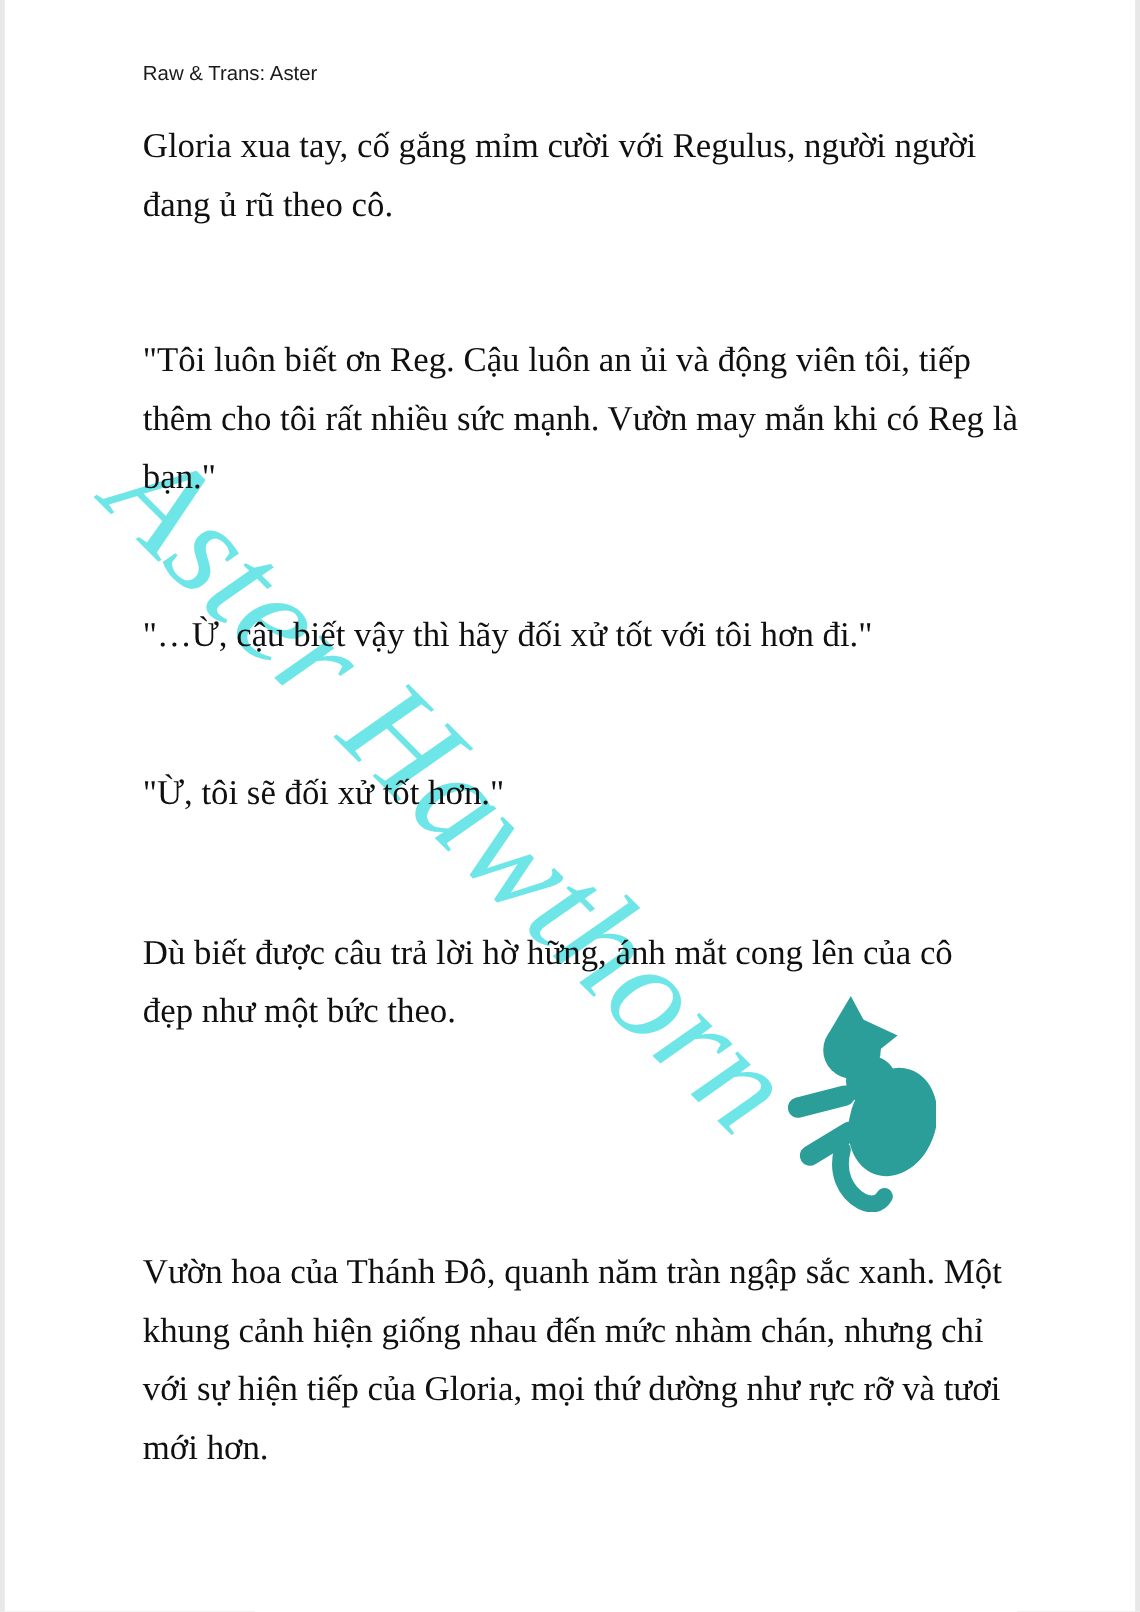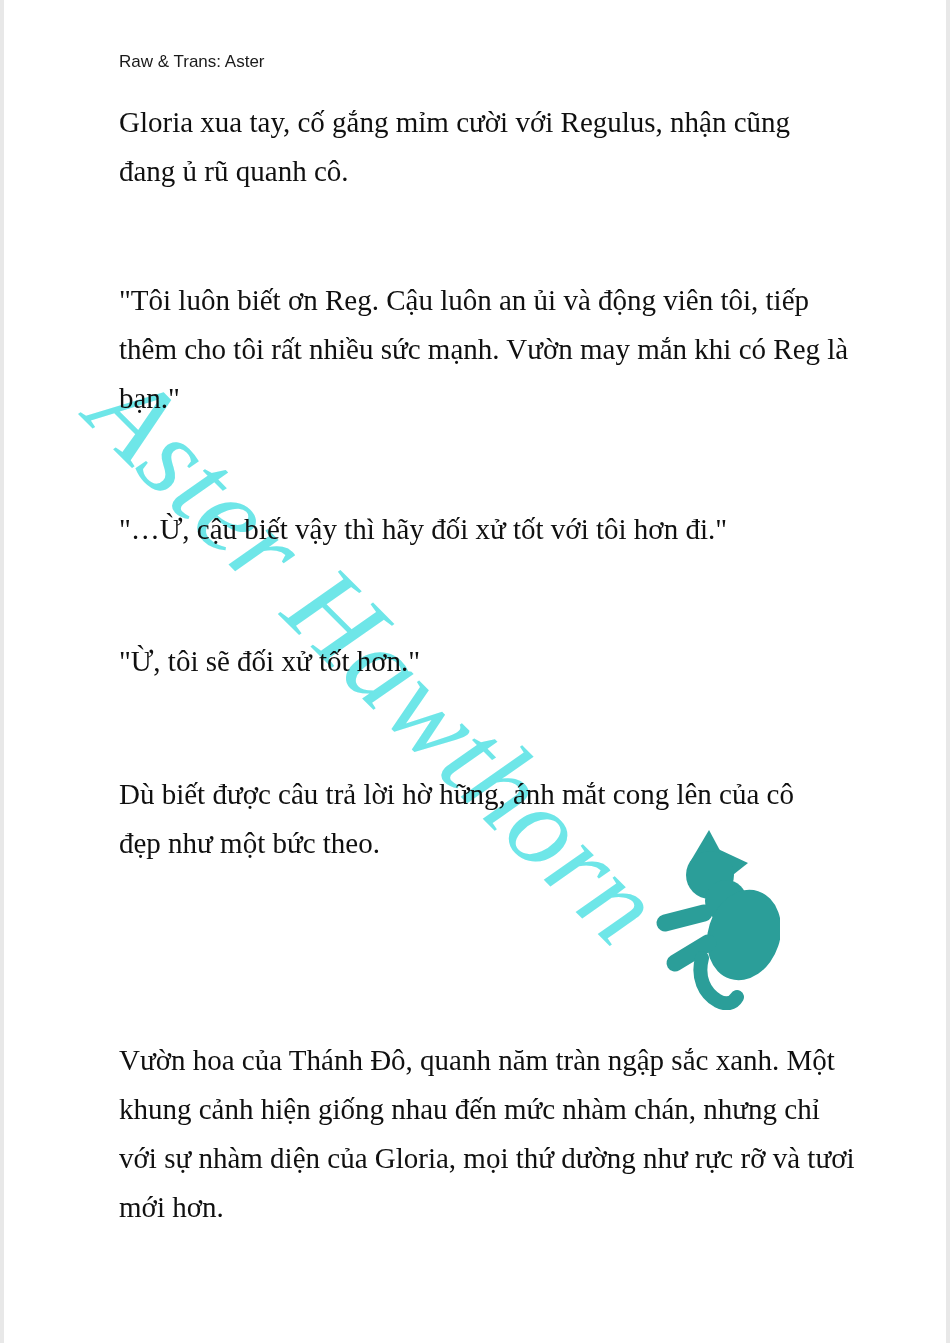--- a/index.html
+++ b/index.html
@@ -49,22 +49,22 @@
       <circle cx="58" cy="45" r="24"></circle>
       <circle cx="74" cy="71" r="21"></circle>
       <ellipse cx="92" cy="105" rx="36" ry="46" transform="rotate(18 92 105)"></ellipse>
       <line x1="52" y1="83" x2="13" y2="93" stroke="#2b9e99" stroke-width="17" stroke-linecap="round"></line>
       <line x1="56" y1="113" x2="23" y2="133" stroke="#2b9e99" stroke-width="17" stroke-linecap="round"></line>
       <path d="M50,128 C45,147 52,163 66,171 C74,175 81,174 85,167" fill="none" stroke="#2b9e99" stroke-width="14" stroke-linecap="round"></path>
     </g>
   </svg>
 
   <div class="para p1">
-    <div>Gloria xua tay, cố gắng mỉm cười với Regulus, nhận cũng</div>
-    <div>đang ủ rũ quanh cô.</div>
+    <div>Gloria xua tay, cố gắng mỉm cười với Regulus, người người</div>
+    <div>đang ủ rũ theo cô.</div>
   </div>
 
   <div class="para p2">
     <div>"Tôi luôn biết ơn Reg. Cậu luôn an ủi và động viên tôi, tiếp</div>
     <div>thêm cho tôi rất nhiều sức mạnh. Vườn may mắn khi có Reg là</div>
     <div>bạn."</div>
   </div>
 
   <div class="para p3">
     <div>"…Ừ, cậu biết vậy thì hãy đối xử tốt với tôi hơn đi."</div>
@@ -75,17 +75,17 @@
   </div>
 
   <div class="para p5">
     <div>Dù biết được câu trả lời hờ hững, ánh mắt cong lên của cô</div>
     <div>đẹp như một bức theo.</div>
   </div>
 
   <div class="para p6">
     <div>Vườn hoa của Thánh Đô, quanh năm tràn ngập sắc xanh. Một</div>
     <div>khung cảnh hiện giống nhau đến mức nhàm chán, nhưng chỉ</div>
-    <div>với sự nhàm diện của Gloria, mọi thứ dường như rực rỡ và tươi</div>
+    <div>với sự hiện tiếp của Gloria, mọi thứ dường như rực rỡ và tươi</div>
     <div>mới hơn.</div>
   </div>
 
 </div>
 
 </body></html>

